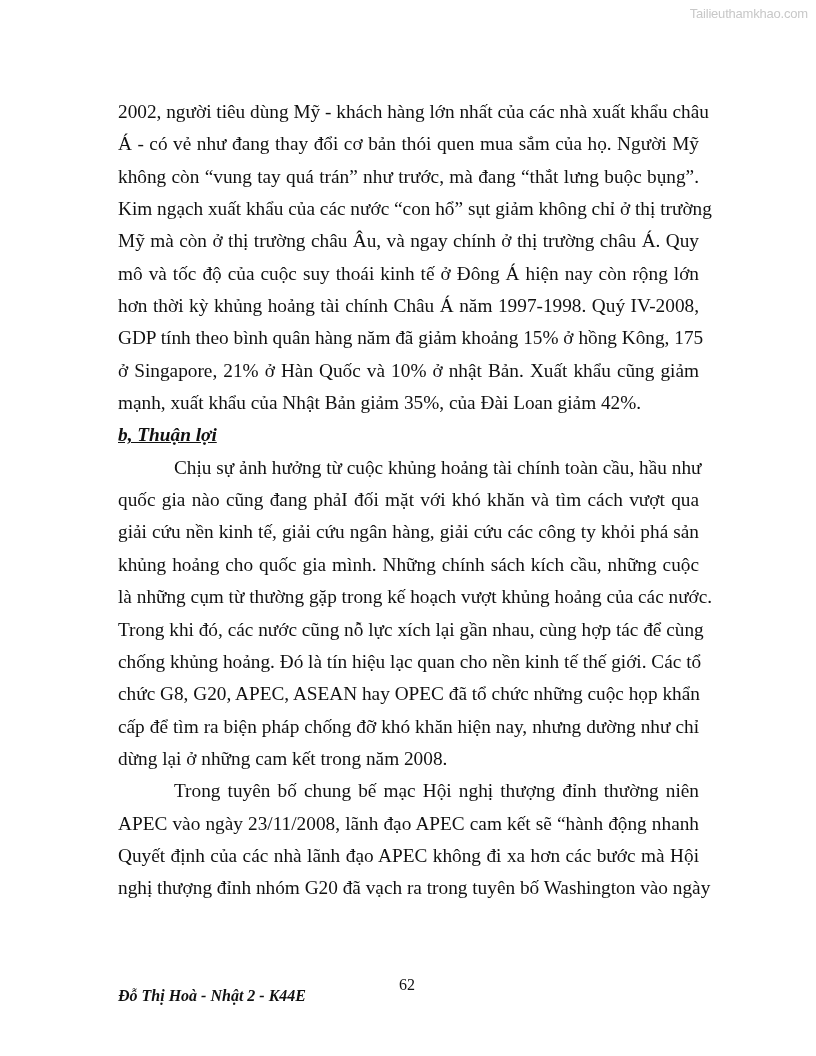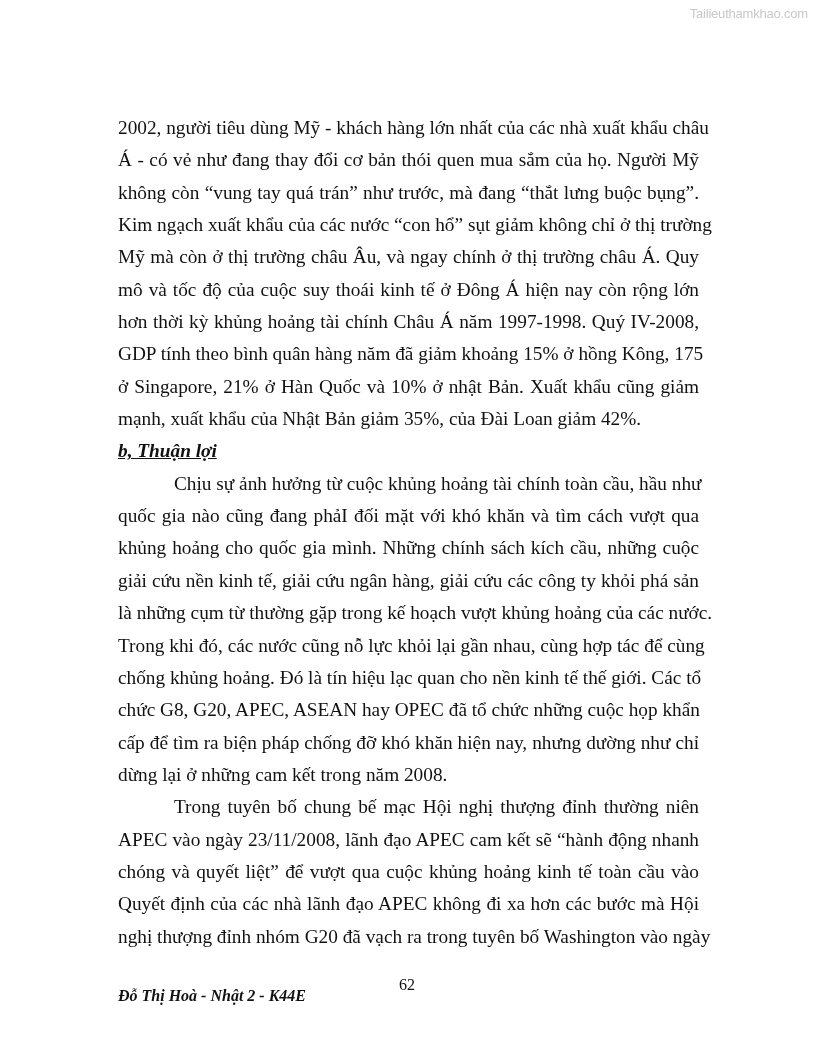--- a/index.html
+++ b/index.html
@@ -4,21 +4,21 @@
 <style>
   html, body { margin: 0; padding: 0; background: #ffffff; }
   body { width: 816px; height: 1056px; position: relative; overflow: hidden; }
   .watermark {
     position: absolute; top: 6px; right: 8px;
     font-family: "Liberation Sans", sans-serif; font-size: 13px;
     color: #c8c8c8; letter-spacing: -0.2px;
   }
   .page {
     position: absolute; left: 118px; top: 96px; width: 581px;
-    font-family: "Liberation Serif", serif; font-size: 19.3px; color: #111; margin-top: 16px;
+    font-family: "Liberation Serif", serif; font-size: 19.3px; color: #111;
   }
   .line {
     height: 32.35px; line-height: 32.35px; white-space: nowrap;
     text-align: justify; text-align-last: justify;
   }
   .line.last { text-align-last: left; }
   .line.indent { padding-left: 56px; }
   .heading { font-weight: bold; font-style: italic; text-align-last: left; text-decoration: underline; }
   .footer {
     position: absolute; left: 118px; top: 976px; width: 581px; height: 40px;
@@ -50,34 +50,33 @@
     <div class="line">GDP tính theo bình quân hàng năm đã giảm khoảng 15% ở hồng Kông, 175</div>
     <div class="line">ở Singapore, 21% ở Hàn Quốc và 10% ở nhật Bản. Xuất khẩu cũng giảm</div>
     <div class="line last">mạnh, xuất khẩu của Nhật Bản giảm 35%, của Đài Loan giảm 42%.</div>
   </div>
 
   <div class="line heading">b, Thuận lợi</div>
 
   <div>
     <div class="line indent">Chịu sự ảnh hưởng từ cuộc khủng hoảng tài chính toàn cầu, hầu như</div>
     <div class="line">quốc gia nào cũng đang phảI đối mặt với khó khăn và tìm cách vượt qua</div>
+    <div class="line">giải cứu nền kinh tế, giải cứu ngân hàng, giải cứu các công ty khỏi phá sản</div>
     <div class="line">khủng hoảng cho quốc gia mình. Những chính sách kích cầu, những cuộc</div>
-    <div class="line">giải cứu nền kinh tế, giải cứu ngân hàng, giải cứu các công ty khỏi phá sản</div>
     <div class="line">là những cụm từ thường gặp trong kế hoạch vượt khủng hoảng của các nước.</div>
-    <div class="line">Trong khi đó, các nước cũng nỗ lực khỏi lại gần nhau, cùng hợp tác để cùng</div>
+    <div class="line">Trong khi đó, các nước cũng nỗ lực xích lại gần nhau, cùng hợp tác để cùng</div>
     <div class="line">chống khủng hoảng. Đó là tín hiệu lạc quan cho nền kinh tế thế giới. Các tổ</div>
     <div class="line">chức G8, G20, APEC, ASEAN hay OPEC đã tổ chức những cuộc họp khẩn</div>
     <div class="line">cấp để tìm ra biện pháp chống đỡ khó khăn hiện nay, nhưng dường như chỉ</div>
     <div class="line last">dừng lại ở những cam kết trong năm 2008.</div>
   </div>
 
   <div>
     <div class="line indent">Trong tuyên bố chung bế mạc Hội nghị thượng đỉnh thường niên</div>
     <div class="line">APEC vào ngày 23/11/2008, lãnh đạo APEC cam kết sẽ “hành động nhanh</div>
-    <div class="line">chóng và quyết liệt” để vượt qua cuộc khủng hoảng kinh tế toàn cầu vào</div>
     <div class="line">Quyết định của các nhà lãnh đạo APEC không đi xa hơn các bước mà Hội</div>
     <div class="line">nghị thượng đỉnh nhóm G20 đã vạch ra trong tuyên bố Washington vào ngày</div>
   </div>
 </div>
 
 <div class="footer">
   <span class="footer-author">Đỗ Thị Hoà - Nhật 2 - K44E</span>
   <span class="footer-page">62</span>
 </div>
 

